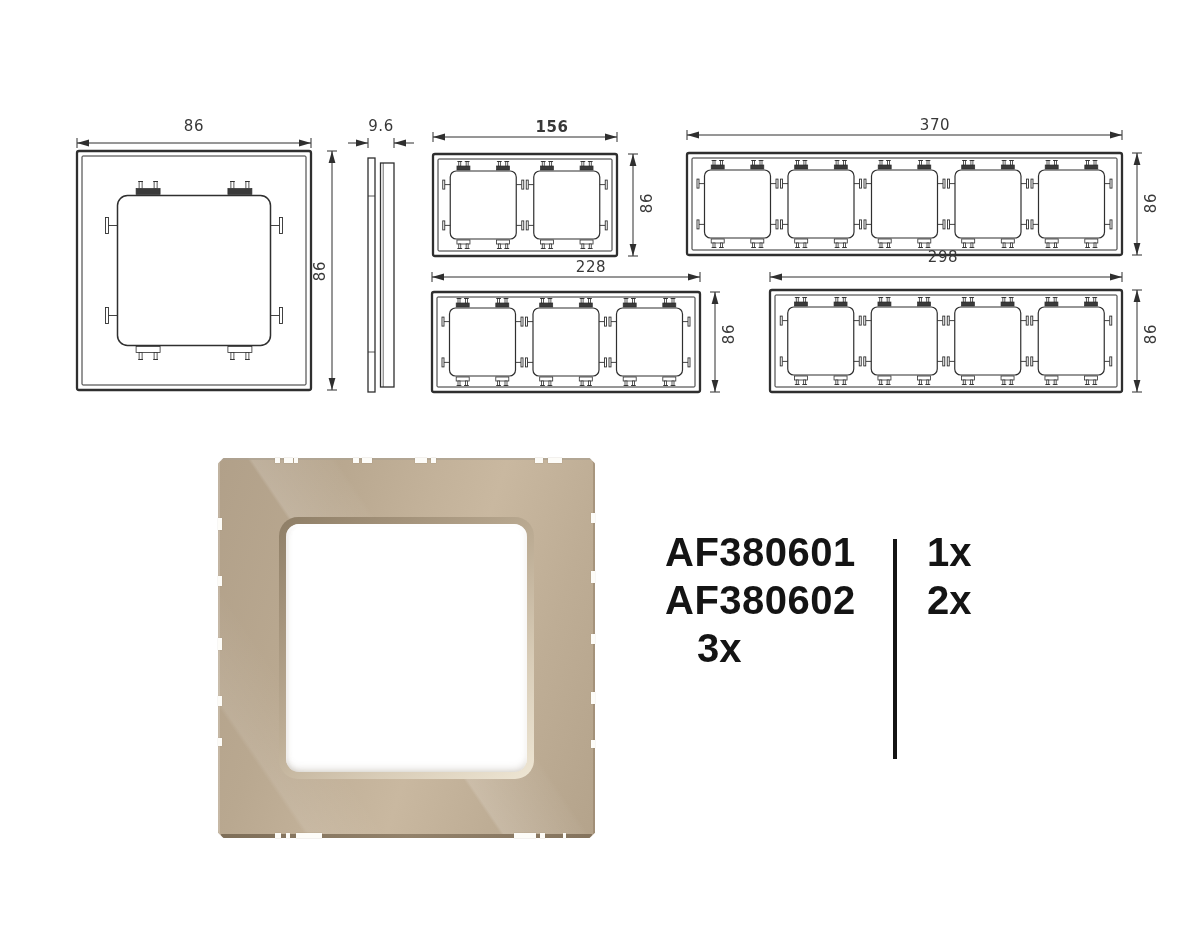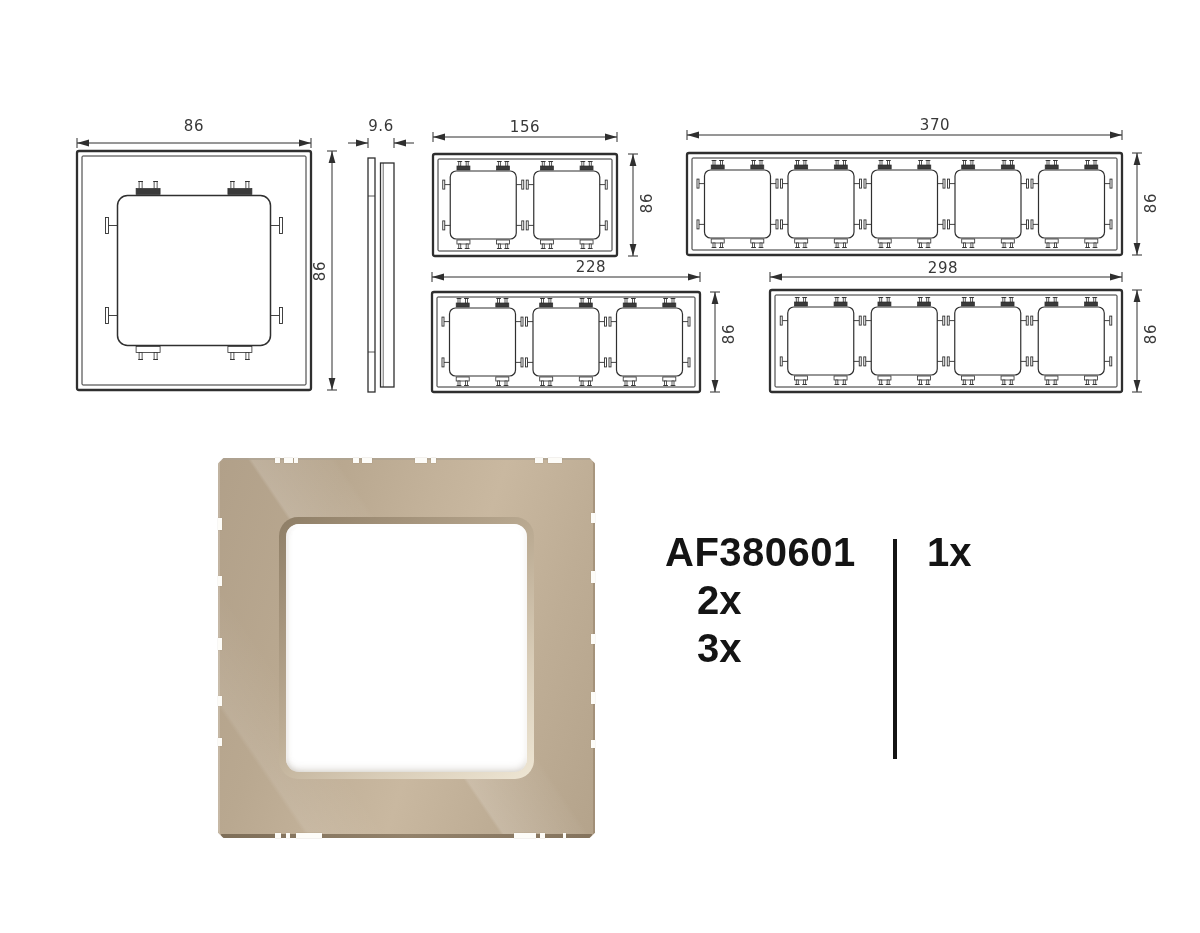--- a/index.html
+++ b/index.html
@@ -547,27 +547,27 @@
       <line x1="368" y1="138" x2="368" y2="148" stroke="#2f2f2f" stroke-width="1"></line>
       <line x1="394" y1="138" x2="394" y2="148" stroke="#2f2f2f" stroke-width="1"></line>
       <polygon points="368,143 356,139.6 356,146.4" fill="#2f2f2f"></polygon>
       <polygon points="394,143 406,139.6 406,146.4" fill="#2f2f2f"></polygon>
     </svg>
 
   <div id="labels">
     <span class="dim" style="left:194px;top:126px;">86</span>
     <span class="dim v" style="left:320px;top:271px;">86</span>
     <span class="dim" style="left:381px;top:126px;">9.6</span>
-    <span class="dim" style="left:525px;top:127px;">156</span>
+    <span class="dim" style="left:552px;top:127px;font-weight:bold;">156</span>
     <span class="dim v" style="left:647px;top:203px;">86</span>
     <span class="dim" style="left:935px;top:125px;">370</span>
     <span class="dim v" style="left:1151px;top:203px;">86</span>
     <span class="dim" style="left:571px;top:267px;margin-left:20px;">228</span>
     <span class="dim v" style="left:729px;top:334px;">86</span>
-    <span class="dim" style="left:943px;top:268px;">298</span>
+    <span class="dim" style="left:943px;top:257px;">298</span>
     <span class="dim v" style="left:1151px;top:334px;">86</span>
   </div>
 
   <div class="render">
     <div class="glass"></div>
     <div class="streak a"></div>
     <div class="streak b"></div>
     <div class="edge-top"></div>
     <div class="edge-bottom"></div>
     <div id="notches">
@@ -605,20 +605,21 @@
       <div class="opening"></div>
     </div>
   </div>
 
   <div class="order-list">
     <div class="order-row">
       <span class="code">AF380601</span>
       <span class="qty">1x</span>
     </div>
     <div class="order-row">
+      <span class="code">AF380602</span>
       <span class="qty">2x</span>
     </div>
     <div class="order-row">
       <span class="qty">3x</span>
     </div>
     <div class="divider"></div>
   </div>
 
 </div>
 

